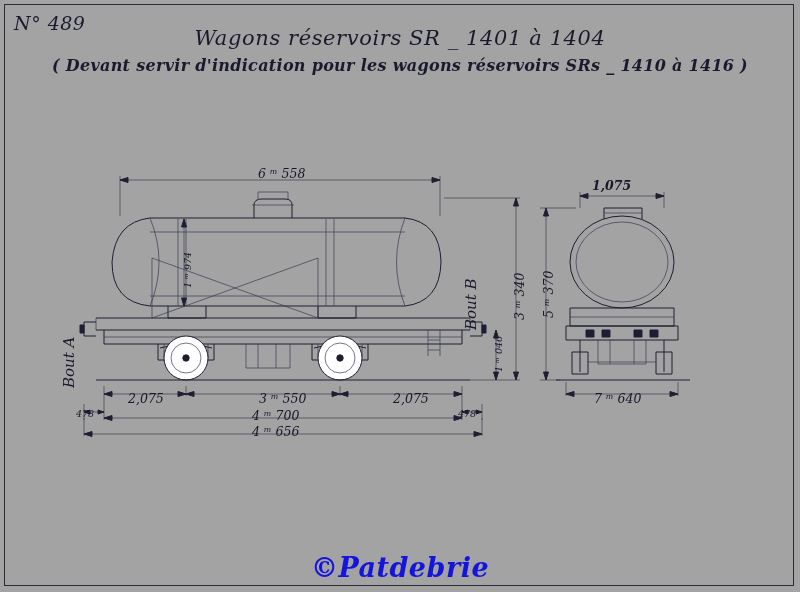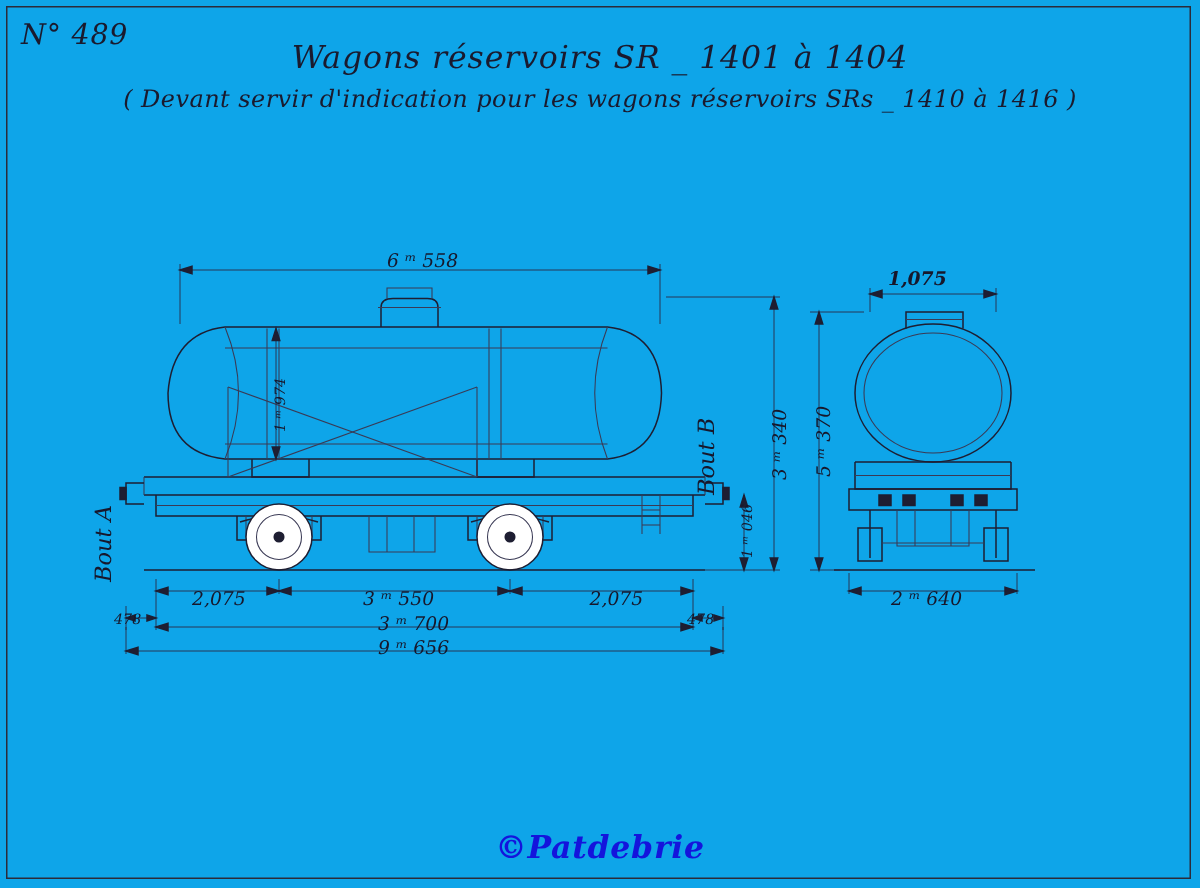--- a/index.html
+++ b/index.html
@@ -4,21 +4,21 @@
 <style>
   html, body {
     margin: 0;
     padding: 0;
     background: #ffffff;
   }
   #page {
     position: relative;
     width: 800px;
     height: 592px;
-    background: #0ea5e9;
+    background: #a3a3a3;
     overflow: hidden;
     font-family: "Liberation Serif", serif;
   }
   
   .sheet-border {
     position: absolute;
     left: 4px;
     top: 4px;
     width: 790px;
     height: 582px;
@@ -48,20 +48,21 @@
     letter-spacing: 0.6px;
   }
   .title-sub {
     position: absolute;
     left: 0;
     top: 56px;
     width: 800px;
     text-align: center;
     font-size: 16px;
     letter-spacing: 0.3px;
+    font-weight: bold;
   }
   
   #drawing {
     position: absolute;
     left: 0;
     top: 0;
     width: 800px;
     height: 592px;
   }
   #drawing .ln {
@@ -112,21 +113,21 @@
   
   .watermark {
     position: absolute;
     left: 0;
     top: 552px;
     width: 800px;
     text-align: center;
     font-family: "DejaVu Serif", serif;
     font-style: italic;
     font-weight: bold;
-    font-size: 21px;
+    font-size: 27px;
     color: #1414dc;
     letter-spacing: 0.5px;
   }
 </style>
 </head>
 <body>
 
 <div id="page">
 
   <div class="sheet-border"></div>
@@ -315,28 +316,28 @@
       <path class="filld" d="M678,394 L670,391.5 L670,396.5 Z"></path>
     </g>
   </svg>
 
   <div class="dimlbl" style="left:258px; top:166px;">6 ᵐ 558</div>
   <div class="dimlbl sm rot90" style="left:182px; top:288px;">1 ᵐ 974</div>
   <div class="dimlbl rot90" style="left:512px; top:320px;">3 ᵐ 340</div>
   <div class="dimlbl sm rot90" style="left:493px; top:372px;">1 ᵐ 046</div>
 
   <div class="dimlbl" style="left:128px; top:391px;">2,075</div>
-  <div class="dimlbl" style="left:242px; top:391px;text-align:right;">3 ᵐ 550</div>
+  <div class="dimlbl" style="left:259px; top:391px;text-align:right;">3 ᵐ 550</div>
   <div class="dimlbl" style="left:393px; top:391px;">2,075</div>
   <div class="dimlbl sm" style="left:76px; top:408px;">478</div>
   <div class="dimlbl sm" style="left:458px; top:408px;">478</div>
-  <div class="dimlbl" style="left:252px; top:408px;">3 ᵐ 700</div>
-  <div class="dimlbl" style="left:252px; top:424px;">9 ᵐ 656</div>
+  <div class="dimlbl" style="left:252px; top:408px;">4 ᵐ 700</div>
+  <div class="dimlbl" style="left:252px; top:424px;">4 ᵐ 656</div>
 
   <div class="endlbl rot90" style="left:60px; top:388px;">Bout A</div>
   <div class="endlbl rot90" style="left:462px; top:330px;">Bout B</div>
 
   <div class="dimlbl" style="left:592px; top:178px;font-weight:bold;">1,075</div>
   <div class="dimlbl rot90" style="left:541px; top:318px;">5 ᵐ 370</div>
-  <div class="dimlbl" style="left:594px; top:391px;">2 ᵐ 640</div>
+  <div class="dimlbl" style="left:594px; top:391px;">7 ᵐ 640</div>
 
   <div class="watermark">©Patdebrie</div>
 </div>
 
 </body></html>

